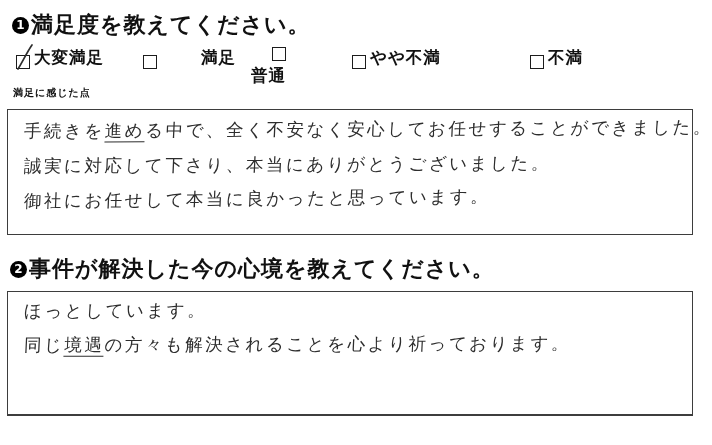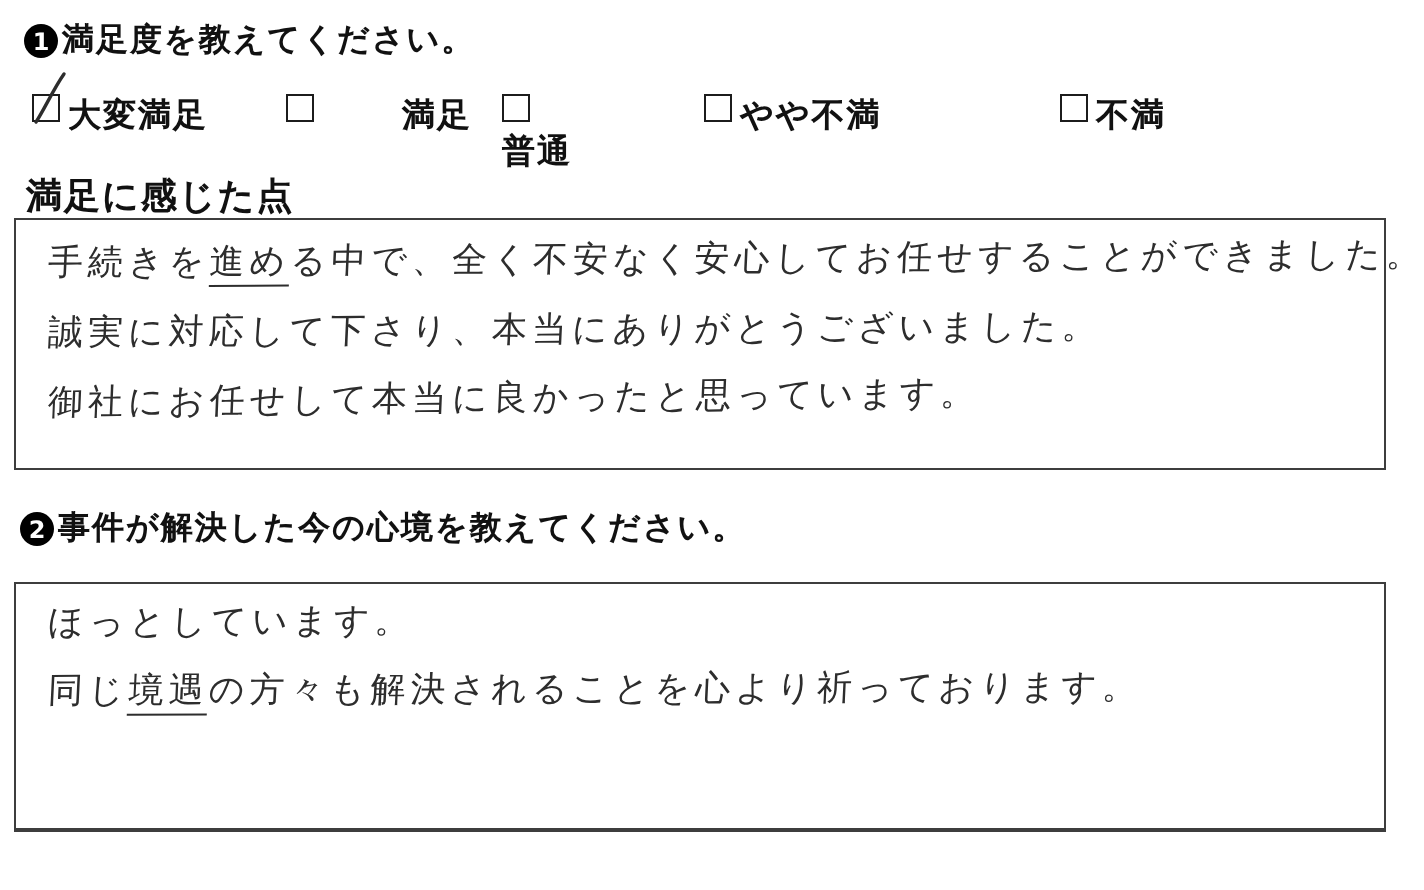--- a/index.html
+++ b/index.html
@@ -30,31 +30,31 @@
     color: #fff;
     font-size: 12px;
     font-weight: bold;
     display: inline-flex;
     align-items: center;
     justify-content: center;
     font-family: "DejaVu Sans", sans-serif;
     flex: 0 0 auto;
   }
   .q-title {
-    font-size: 16px;
+    font-size: 22px;
     font-weight: 600;
     letter-spacing: 1px;
   }
 
   
   .option {
     position: absolute;
     top: 47px;
     display: flex;
-    align-items: flex-start;
+    align-items: flex-end;
     gap: 4px;
     cursor: default;
   }
   .opt-1 { left: 16px; }
   .opt-2 { left: 143px; gap: 44px; }
   .opt-3 { left: 251px; flex-direction: column; }
   .opt-4 { left: 352px; }
   .opt-5 { left: 489px; padding-left: 41px; }
   .cb {
     position: relative;
@@ -73,21 +73,21 @@
     font-size: 16.5px;
     font-weight: 600;
     letter-spacing: 1px;
     white-space: nowrap;
   }
 
   
   .box-label {
     position: absolute;
     left: 13px; top: 86px;
-    font-size: 18px;
+    font-size: 10px;
     font-weight: 600;
     letter-spacing: 1px;
   }
   .answer-box {
     position: absolute;
     left: 7px;
     width: 684px;
     border: 1.4px solid #3d3d3d;
     background: #fff;
   }

